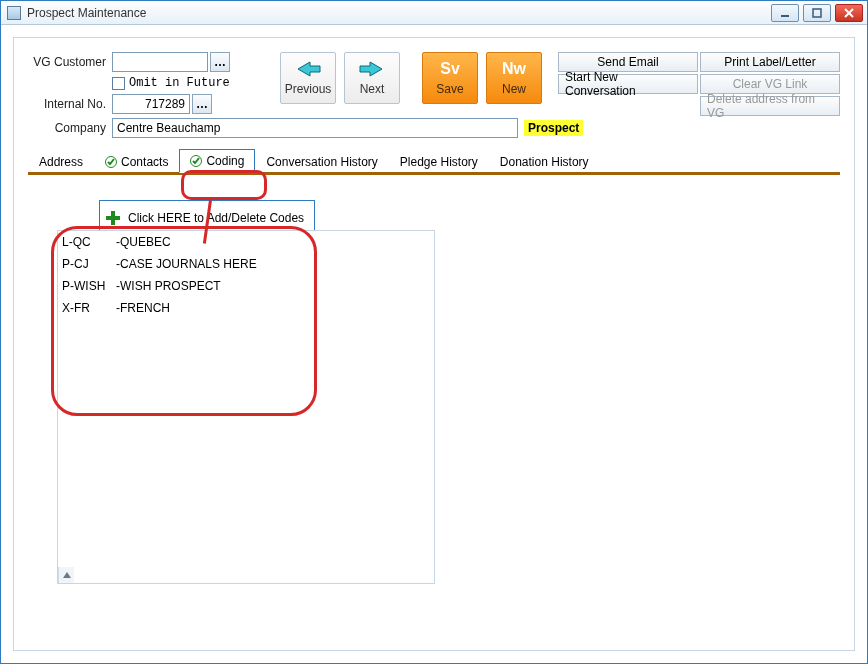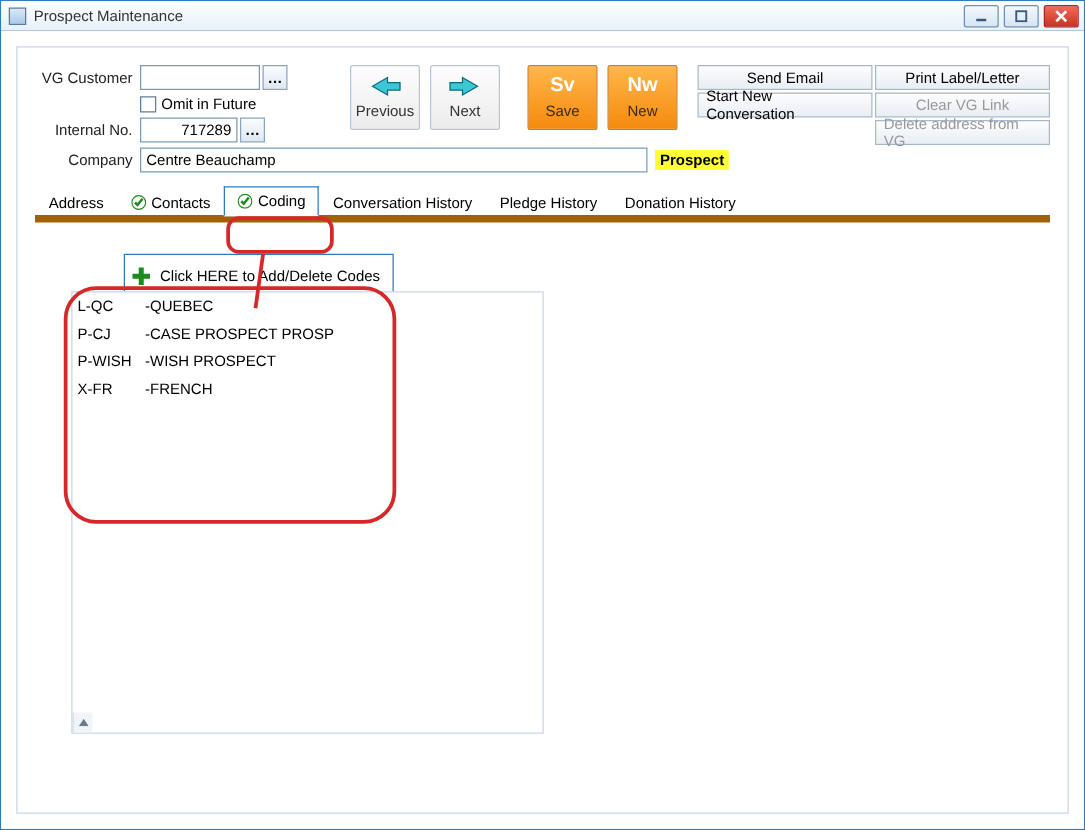--- a/index.html
+++ b/index.html
@@ -72,21 +72,21 @@
   .ellipsis-btn {
     width:20px; height:20px;
     border:1px solid #8aa4bd;
     background:linear-gradient(#fbfdff,#dde7f1);
     display:inline-flex; align-items:center; justify-content:center;
     cursor:pointer;
     font-weight:bold;
     margin-left:2px;
   }
   .checkbox {
-    display:inline-flex; align-items:center; gap:4px; cursor:pointer;
+    display:inline-flex; align-items:center; gap:4px; cursor:pointer;font-family:Liberation Mono, monospace;
   }
   .checkbox .box {
     width:13px; height:13px; border:1px solid #5c7fa0; background:#fff;
   }
 
   .toolbar {
     position:absolute;
     top: 14px;
     left: 266px;
     display:flex;
@@ -132,21 +132,21 @@
   .prospect-badge {
     background:#ffff33;
     font-weight:bold;
     padding:1px 4px;
     margin-left:6px;
   }
 
   .tabs {
     display:flex;
     align-items:center;
-    border-bottom:6px solid #a16207;
+    border-bottom:3px solid #a16207;
     margin-top:10px;
     font-size:12px;
     gap:0;
   }
   .tab {
     padding:4px 10px;
     cursor:pointer;
     display:flex; align-items:center; gap:4px;
     border:1px solid transparent;
     border-bottom:none;
@@ -362,21 +362,21 @@
         </div>
 
         <div class="codes-list-wrap">
           <div class="codes-list" id="codes-list">
                 <div class="code-row">
                   <span class="code">L-QC</span>
                   <span>-QUEBEC</span>
                 </div>
                 <div class="code-row">
                   <span class="code">P-CJ</span>
-                  <span>-CASE PROSPECT PROSP</span>
+                  <span>-CASE JOURNALS HERE</span>
                 </div>
                 <div class="code-row">
                   <span class="code">P-WISH</span>
                   <span>-WISH PROSPECT</span>
                 </div>
                 <div class="code-row">
                   <span class="code">X-FR</span>
                   <span>-FRENCH</span>
                 </div>
                 <div class="code-row"></div>

